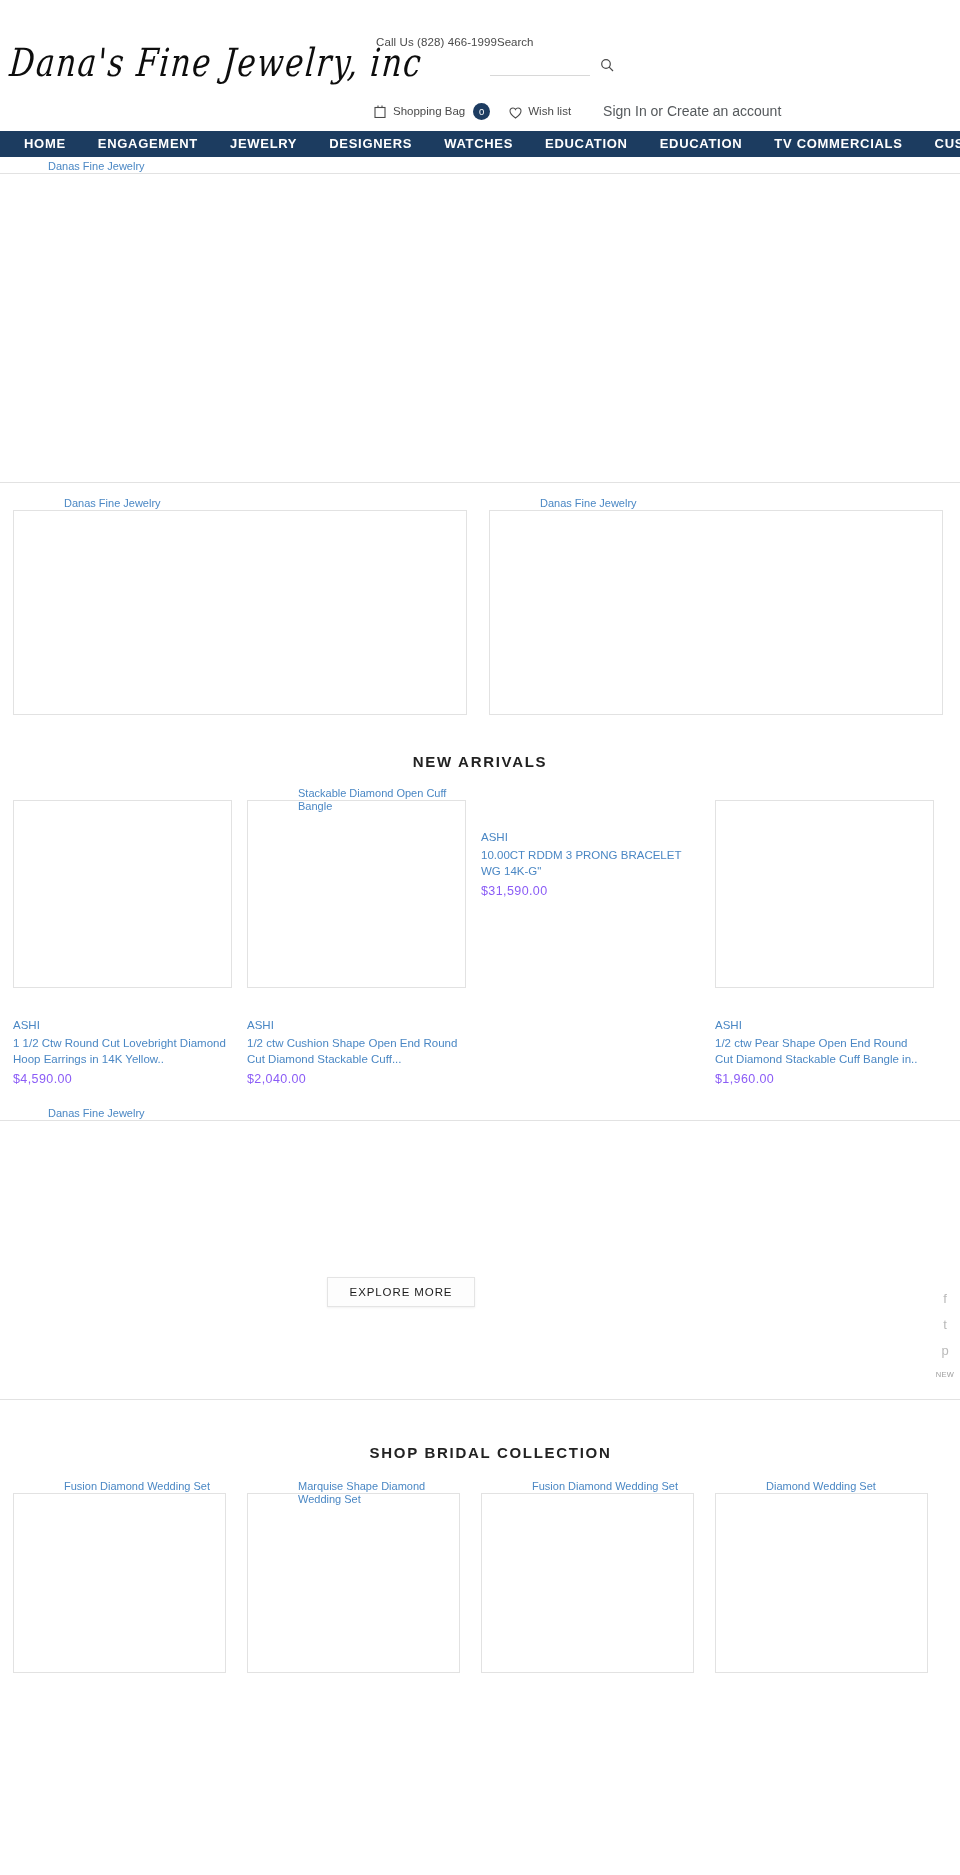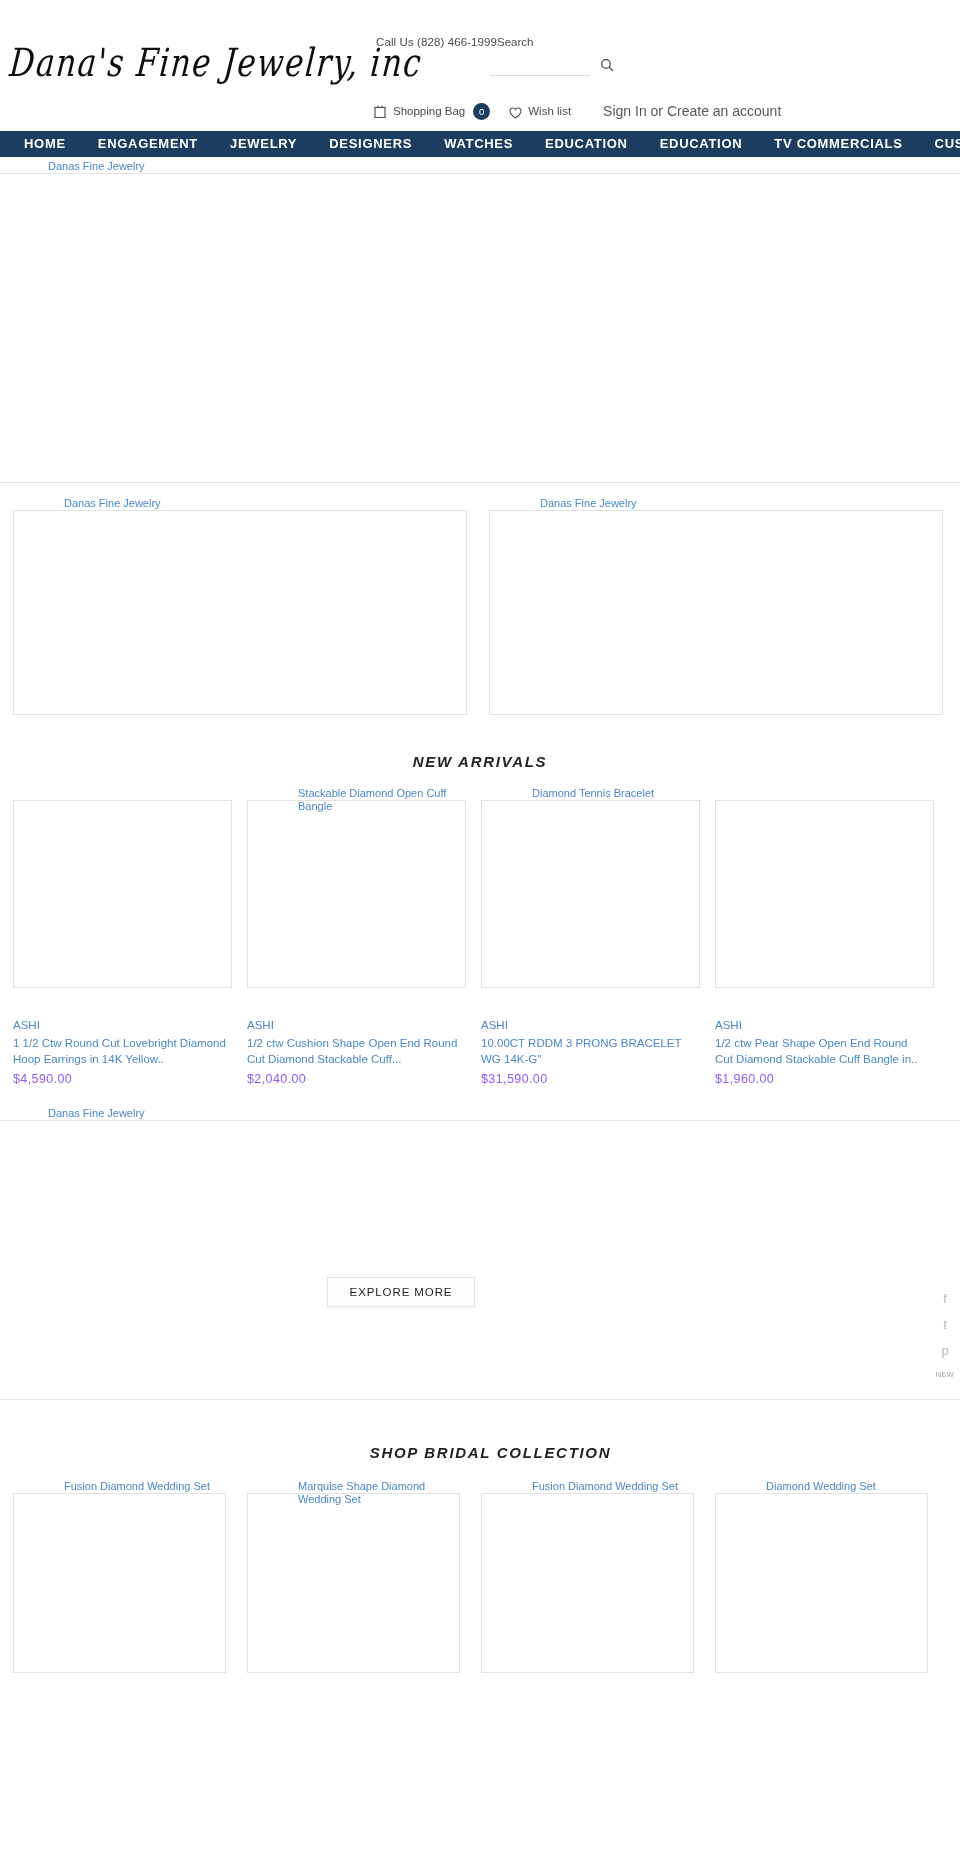--- a/index.html
+++ b/index.html
@@ -180,21 +180,20 @@
 
   
   .sectitle {
     text-align: center;
     font-size: 15px;
     font-weight: bold;
     letter-spacing: 1.7px;
     color: #222;
     margin: 0;
     padding: 0;
-    font-style: italic;
   }
 
   
   .products {
     display: flex;
     padding: 0 13px;
     gap: 21px;
   }
   .product { width: 213px; }
   .product .thumb {
@@ -371,23 +370,20 @@
   <div class="product">
     <div class="thumb">
       <span class="alt">Stackable Diamond Open Cuff Bangle</span>
     </div>
     <div class="brand">ASHI</div>
     <div class="pname">1/2 ctw Cushion Shape Open End Round Cut Diamond Stackable Cuff...</div>
     <div class="price">$2,040.00</div>
   </div>
 
   <div class="product">
-    <div class="thumb">
-      <span class="alt">Diamond Tennis Bracelet</span>
-    </div>
     <div class="brand">ASHI</div>
     <div class="pname">10.00CT RDDM 3 PRONG BRACELET WG 14K-G"</div>
     <div class="price">$31,590.00</div>
   </div>
 
   <div class="product">
     <div class="thumb">
       <span class="alt"></span>
     </div>
     <div class="brand">ASHI</div>

